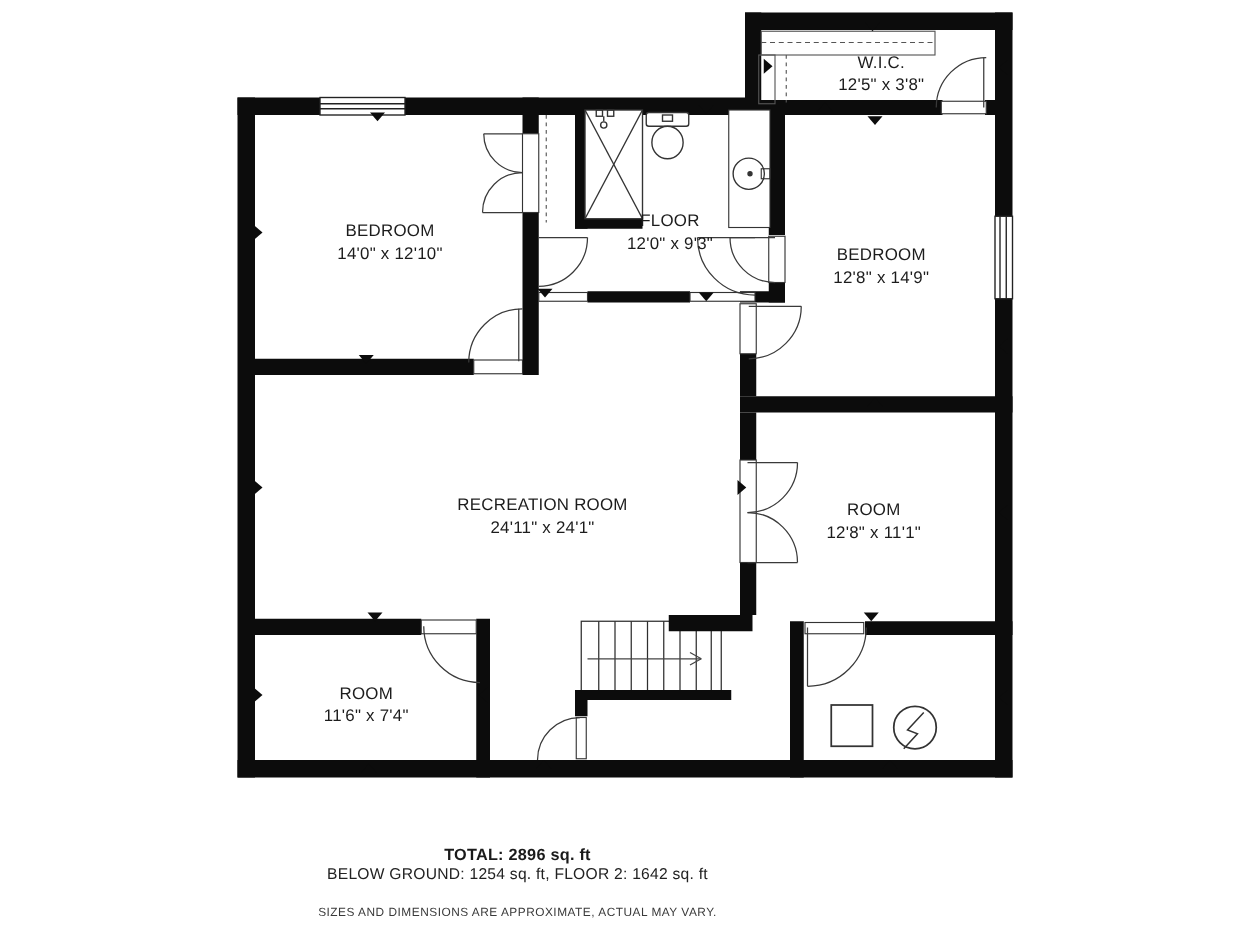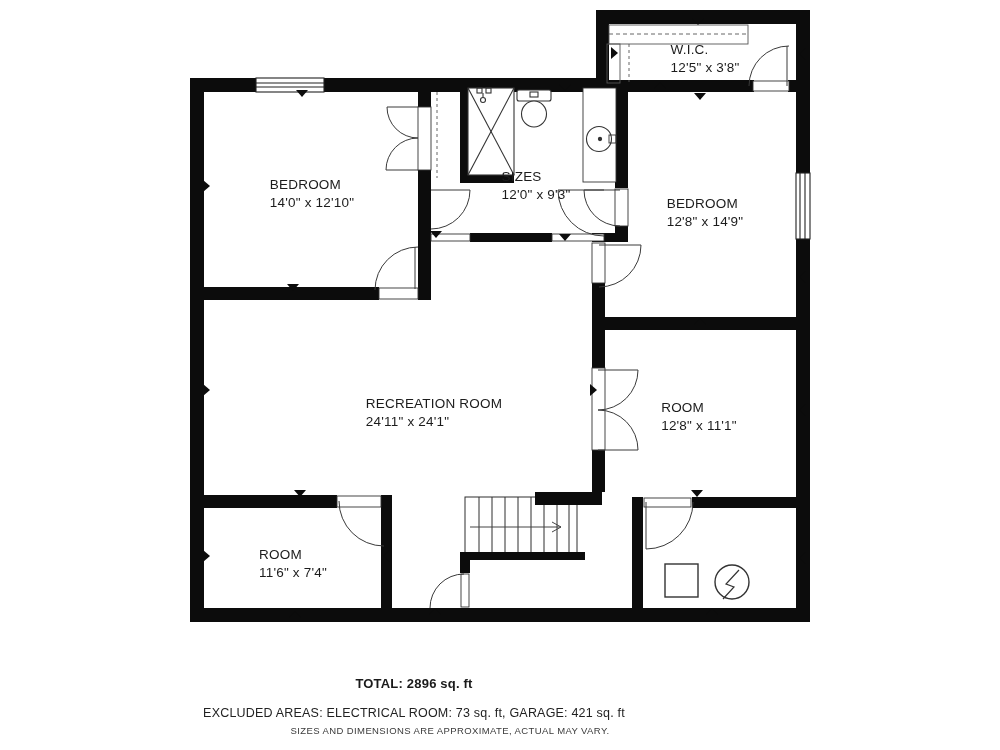--- a/index.html
+++ b/index.html
@@ -1,27 +1,27 @@
 <!DOCTYPE html>
 <html><head>
 <meta charset="utf-8">
 <style>
   html,body{margin:0;padding:0;background:#ffffff;}
   #stage{position:relative;width:1000px;height:750px;background:#ffffff;overflow:hidden;
          font-family:"Liberation Sans", sans-serif;}
   #plan-svg{position:absolute;left:0;top:0;}
-  .room-label{position:absolute;transform:translateX(-50%);text-align:left;white-space:nowrap;
+  .room-label{position:absolute;transform:translateX(-50%);text-align:center;white-space:nowrap;
               color:#1c1c1c;font-size:13.5px;line-height:16px;letter-spacing:.2px;}
   .room-label .dims{display:block;margin-top:2px;}
   .room-label .rname{display:block;}
   .footer{position:absolute;left:0;width:828px;text-align:center;color:#1a1a1a;}
   #footer-total{top:676px;font-size:13px;font-weight:bold;letter-spacing:.2px;}
   #footer-line2{top:692px;font-size:12.5px;letter-spacing:.2px;color:#222;}
   #footer-line3{top:706px;font-size:12.5px;letter-spacing:.2px;color:#222;}
-  #footer-disclaimer{top:725px;font-size:9.5px;letter-spacing:.4px;color:#3a3a3a;padding-left:36px;}
+  #footer-disclaimer{top:725px;font-size:9.5px;letter-spacing:.4px;color:#3a3a3a;}
 </style>
 </head>
 <body>
 
 <div id="stage">
 
 <svg id="plan-svg" width="1000" height="750" viewBox="0 0 1000 750" fill="none" stroke-linecap="butt">
 
   <g stroke="#2e2e2e" stroke-width="1">
     <rect x="465" y="497" width="112" height="56" fill="#ffffff"></rect>
@@ -204,21 +204,21 @@
     <path d="M390,550 v12 l-7,-6 z"></path>
     <path d="M694,93 h12 l-6,7 z"></path>
   </g>
 </svg>
 
   <div class="room-label" style="left:312px;top:177px">
     <span class="rname">BEDROOM</span>
     <span class="dims">14'0" x 12'10"</span>
   </div>
   <div class="room-label" style="left:536px;top:169px">
-    <span class="rname">SIZES</span>
+    <span class="rname">FLOOR</span>
     <span class="dims">12'0" x 9'3"</span>
   </div>
   <div class="room-label" style="left:705px;top:42px">
     <span class="rname">W.I.C.</span>
     <span class="dims">12'5" x 3'8"</span>
   </div>
   <div class="room-label" style="left:705px;top:196px">
     <span class="rname">BEDROOM</span>
     <span class="dims">12'8" x 14'9"</span>
   </div>
@@ -229,16 +229,16 @@
   <div class="room-label" style="left:699px;top:400px">
     <span class="rname">ROOM</span>
     <span class="dims">12'8" x 11'1"</span>
   </div>
   <div class="room-label" style="left:293px;top:547px">
     <span class="rname">ROOM</span>
     <span class="dims">11'6" x 7'4"</span>
   </div>
 
   <div class="footer" id="footer-total">TOTAL: 2896 sq. ft</div>
-  <div class="footer" id="footer-line3">EXCLUDED AREAS: ELECTRICAL ROOM: 73 sq. ft, GARAGE: 421 sq. ft</div>
+  <div class="footer" id="footer-line2">BELOW GROUND: 1254 sq. ft, FLOOR 2: 1642 sq. ft</div>
   <div class="footer" id="footer-disclaimer">SIZES AND DIMENSIONS ARE APPROXIMATE, ACTUAL MAY VARY.</div>
 
 </div>
 
 </body></html>

